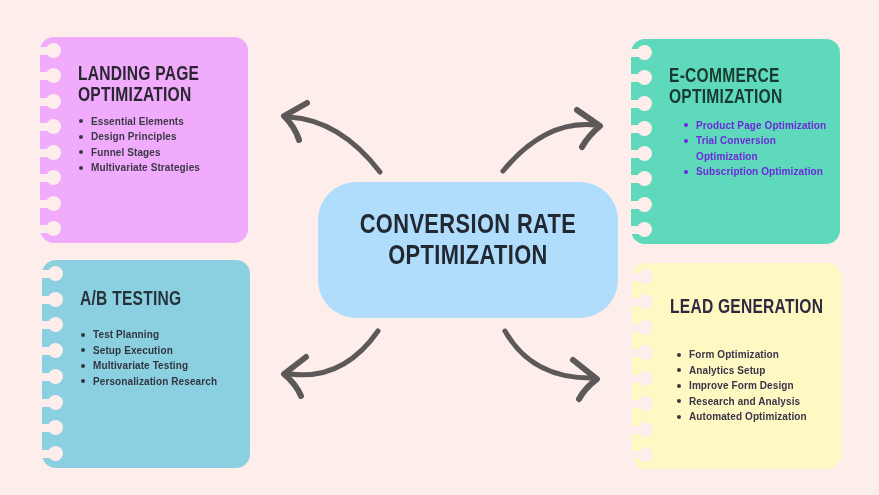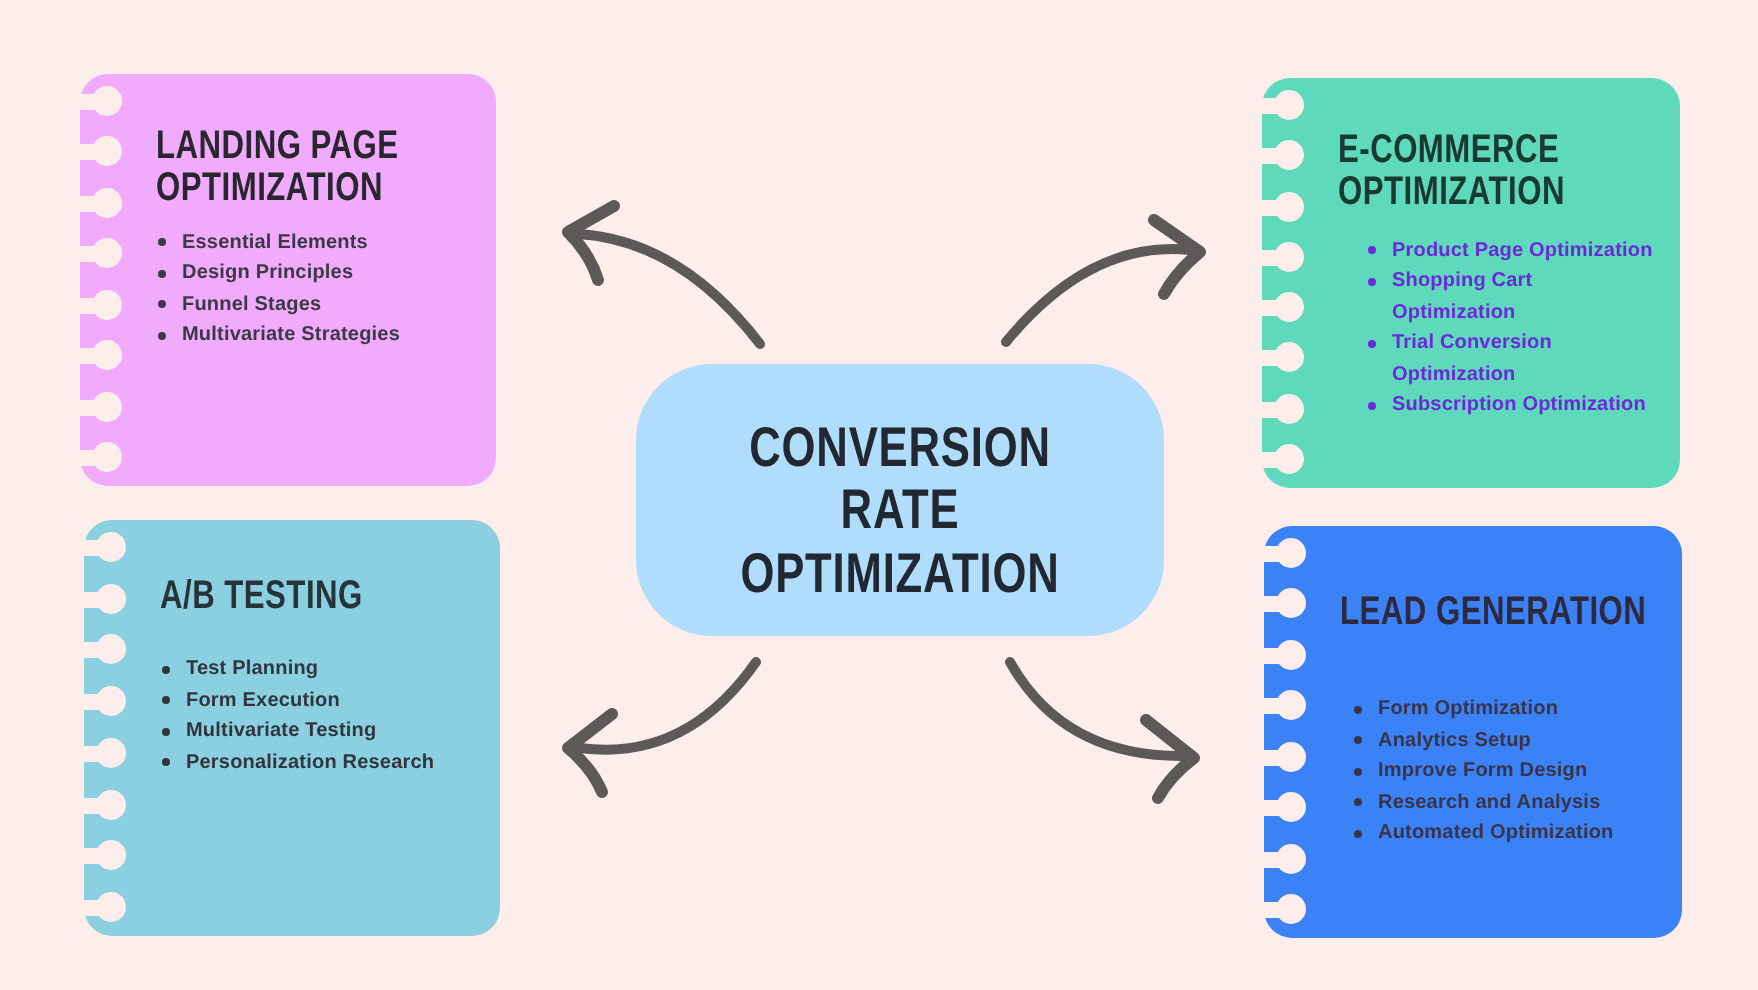--- a/index.html
+++ b/index.html
@@ -14,21 +14,21 @@
   }
   
   .arrows{
     position:absolute;left:0;top:0;width:879px;height:495px;
     pointer-events:none;
   }
   .arrow-path{fill:none;stroke-linecap:round;stroke-linejoin:round;}
   
   .center-node{
     position:absolute;left:318px;top:182px;
-    width:264px;height:136px;
+    width:300px;height:136px;
     border-radius:38px;
     display:flex;justify-content:center;
     padding-top:26px;box-sizing:border-box;
   }
   .center-title{
     width:128%;
     text-align:center;
     font-weight:bold;
     font-size:28px;
     line-height:1.12;
@@ -133,51 +133,50 @@
         <div class="tooth" style="top: 82.2857px; --hole: #FDEDEB;"></div>
         <div class="tooth" style="top: 107.714px; --hole: #FDEDEB;"></div>
         <div class="tooth" style="top: 133.143px; --hole: #FDEDEB;"></div>
         <div class="tooth" style="top: 158.571px; --hole: #FDEDEB;"></div>
         <div class="tooth" style="top: 184px; --hole: #FDEDEB;"></div>
       </div>
       <div class="card" style="background: rgb(95, 217, 187);">
       <h2 class="card-title" style="color: rgb(26, 58, 49);">E-COMMERCE OPTIMIZATION</h2>
       <ul class="card-list" style="color: #6d28d9;">
           <li class="card-item"><span class="dot"></span><span>Product Page Optimization</span></li>
-          <li class="card-item"><span class="dot"></span><span>Shopping Cart Optimization</span></li>
           <li class="card-item"><span class="dot"></span><span>Trial Conversion Optimization</span></li>
           <li class="card-item"><span class="dot"></span><span>Subscription Optimization</span></li>
         </ul>
     <div class="tooth" style="top: 6px; --hole: #FDEDEB;"></div>
         <div class="tooth" style="top: 31.2857px; --hole: #FDEDEB;"></div>
         <div class="tooth" style="top: 56.5714px; --hole: #FDEDEB;"></div>
         <div class="tooth" style="top: 81.8571px; --hole: #FDEDEB;"></div>
         <div class="tooth" style="top: 107.143px; --hole: #FDEDEB;"></div>
         <div class="tooth" style="top: 132.429px; --hole: #FDEDEB;"></div>
         <div class="tooth" style="top: 157.714px; --hole: #FDEDEB;"></div>
         <div class="tooth" style="top: 183px; --hole: #FDEDEB;"></div>
       </div>
       <div class="card" style="background: rgb(139, 208, 225);">
       <h2 class="card-title" style="color: rgb(39, 51, 59);">A/B TESTING</h2>
       <ul class="card-list" style="color: rgb(49, 53, 63);">
           <li class="card-item"><span class="dot"></span><span>Test Planning</span></li>
-          <li class="card-item"><span class="dot"></span><span>Form Execution</span></li>
+          <li class="card-item"><span class="dot"></span><span>Setup Execution</span></li>
           <li class="card-item"><span class="dot"></span><span>Multivariate Testing</span></li>
           <li class="card-item"><span class="dot"></span><span>Personalization Research</span></li>
         </ul>
     <div class="tooth" style="top: 6px; --hole: #FDEDEB;"></div>
         <div class="tooth" style="top: 31.7143px; --hole: #FDEDEB;"></div>
         <div class="tooth" style="top: 57.4286px; --hole: #FDEDEB;"></div>
         <div class="tooth" style="top: 83.1429px; --hole: #FDEDEB;"></div>
         <div class="tooth" style="top: 108.857px; --hole: #FDEDEB;"></div>
         <div class="tooth" style="top: 134.571px; --hole: #FDEDEB;"></div>
         <div class="tooth" style="top: 160.286px; --hole: #FDEDEB;"></div>
         <div class="tooth" style="top: 186px; --hole: #FDEDEB;"></div>
       </div>
-      <div class="card" style="background: #3b82f6;">
+      <div class="card" style="background: #fef9c3;">
       <h2 class="card-title" style="color: rgb(47, 41, 64);">LEAD GENERATION</h2>
       <ul class="card-list" style="color: rgb(58, 52, 73);">
           <li class="card-item"><span class="dot"></span><span>Form Optimization</span></li>
           <li class="card-item"><span class="dot"></span><span>Analytics Setup</span></li>
           <li class="card-item"><span class="dot"></span><span>Improve Form Design</span></li>
           <li class="card-item"><span class="dot"></span><span>Research and Analysis</span></li>
           <li class="card-item"><span class="dot"></span><span>Automated Optimization</span></li>
         </ul>
     <div class="tooth" style="top: 6px; --hole: #FDEDEB;"></div>
         <div class="tooth" style="top: 31.4286px; --hole: #FDEDEB;"></div>

